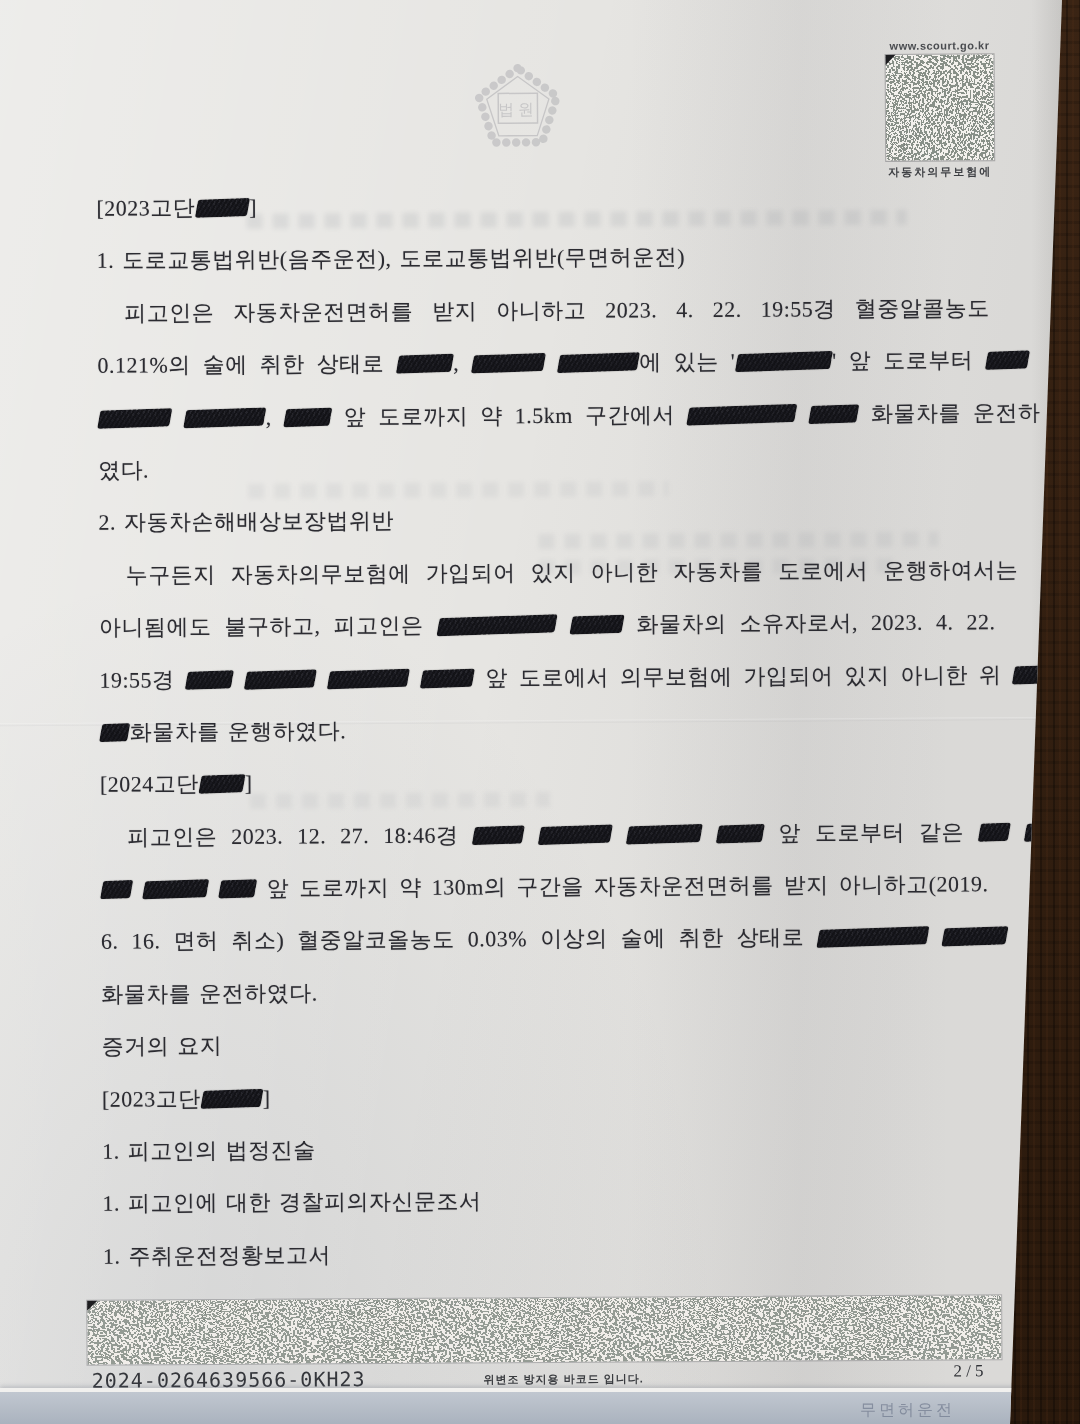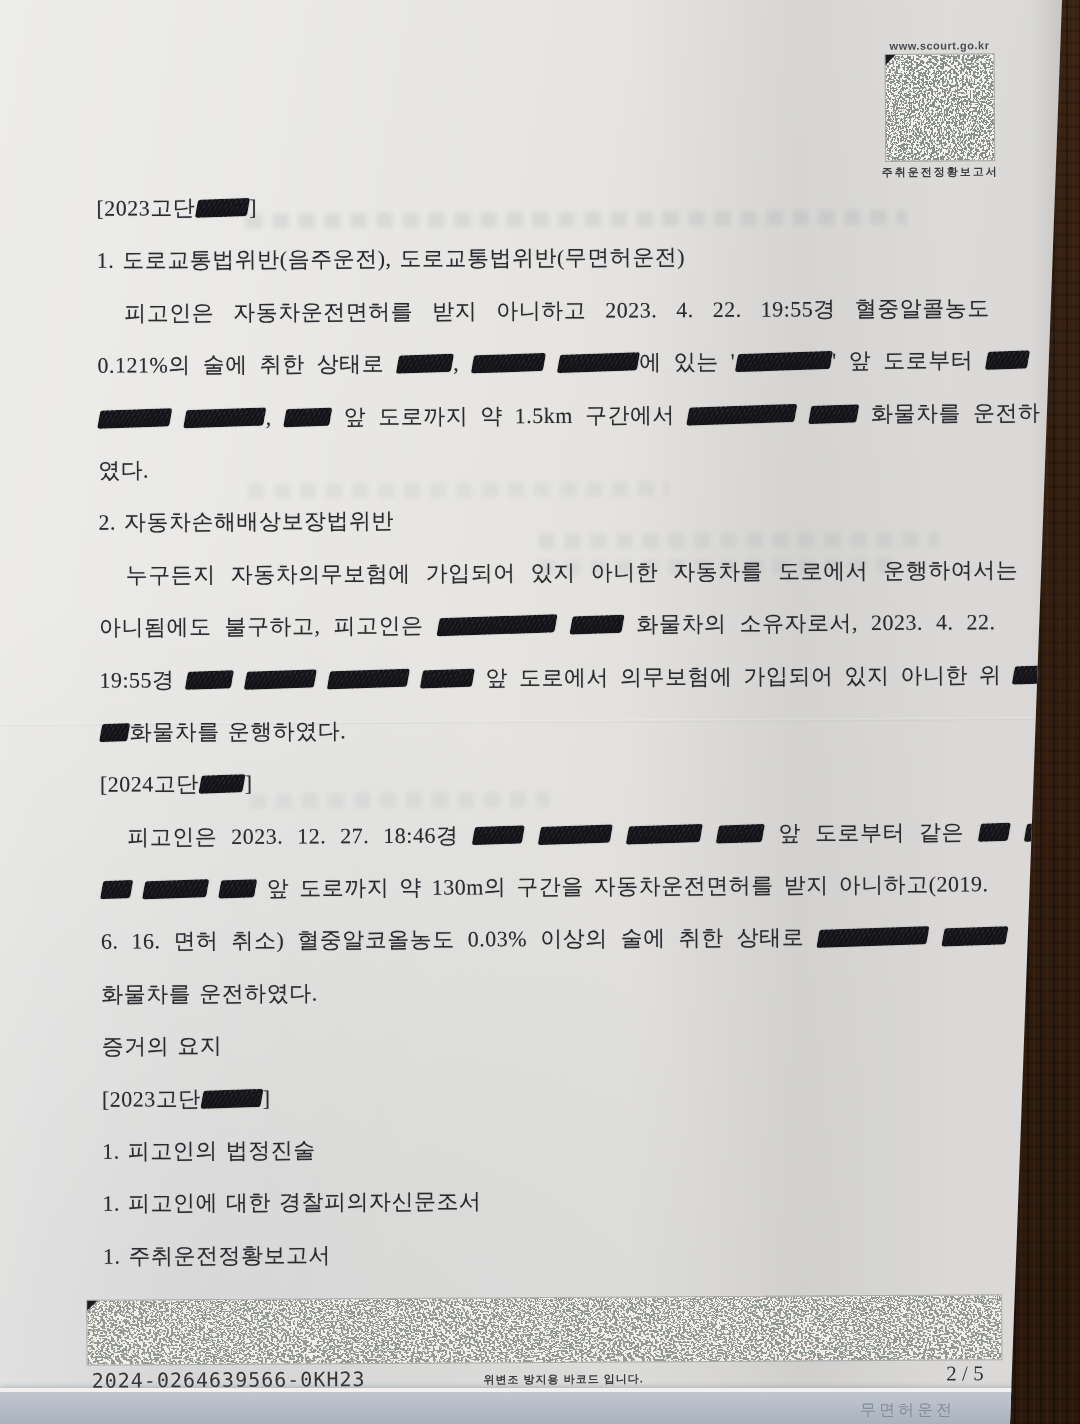--- a/index.html
+++ b/index.html
@@ -50,21 +50,21 @@
   .ghost{position:absolute;height:15px;opacity:.45;filter:blur(2.5px);
     background:repeating-linear-gradient(90deg, rgba(135,140,148,.35) 0 16px, transparent 16px 26px);}
   .crease{position:absolute;left:0;top:720px;width:100%;height:3px;opacity:.5;
     background:linear-gradient(180deg, rgba(255,255,255,.55), rgba(70,70,80,.12));}
   
   .foot-code{position:absolute;left:88px;top:1366px;font-family:"DejaVu Sans Mono",monospace;
     font-size:20px;color:#34363b;letter-spacing:1px;}
   .foot-caption{position:absolute;left:430px;top:1372px;width:260px;text-align:center;
     font-family:"Liberation Sans",sans-serif;font-size:11px;font-weight:bold;color:#3a3c40;letter-spacing:1px;}
   .foot-page{position:absolute;left:890px;top:1364px;width:90px;text-align:right;
-    font-size:21px;color:#303237;font-family:"Liberation Serif",serif;}
+    font-size:17px;color:#303237;font-family:"Liberation Serif",serif;}
   .under-sheet{position:absolute;left:0;top:1388px;width:100%;height:36px;
     border-top:4px solid #f1f0ee;
     background:linear-gradient(180deg,#c1c7d0,#a7b0bc);box-shadow:0 -2px 4px rgba(90,100,115,.25);}
   .court-watermark{position:absolute;left:860px;top:8px;font-size:16px;letter-spacing:3px;
     color:rgba(100,110,132,.6);font-family:"Liberation Serif",serif;}
 </style>
 </head>
 <body>
 
 <svg width="0" height="0" style="position:absolute" aria-hidden="true">
@@ -88,30 +88,40 @@
         <feFuncB type="discrete" tableValues="0.13 0.78 0.3 0.82 0.18 0.7"></feFuncB>
         <feFuncA type="linear" slope="0" intercept="1"></feFuncA>
       </feComponentTransfer>
     </filter>
   </defs>
 </svg>
 
 <div class="paper">
   <div class="content">
 
+    <div class="seal">
+      <svg width="112" height="104" viewBox="0 0 120 110">
+        <g fill="none" stroke="#94949b">
+          <path d="M60 10 L18.2 40.4 L34.1 89.6 L85.9 89.6 L101.8 40.4 Z" stroke-width="9" stroke-dasharray="0.1 10.5" stroke-linecap="round" opacity=".9"></path>
+          <path d="M60 19 L26.7 43.2 L39.4 82.4 L80.6 82.4 L93.3 43.2 Z" stroke-width="1.4"></path>
+          <rect x="39" y="37" width="42" height="32" stroke-width="1.6"></rect>
+          <text x="60" y="60" text-anchor="middle" font-size="17" letter-spacing="4" fill="#94949b" stroke="none" font-family="Liberation Serif, serif">법원</text>
+        </g>
+      </svg>
+    </div>
 
     <div class="qr-wrap">
       <div class="qr-url">www.scourt.go.kr</div>
       <div class="qr-box">
         <svg width="108" height="106">
             <rect width="108" height="106" fill="#9aa096" filter="url(#noiseA)"></rect>
           </svg>
         <div class="corner"></div>
       </div>
-      <div class="qr-caption">주취운전정황보고서</div>
+      <div class="qr-caption">자동차의무보험에</div>
     </div>
 
     <div class="ghost" style="left:250px;top:212px;width:660px"></div>
     <div class="ghost" style="left:250px;top:482px;width:420px;opacity:.3"></div>
     <div class="ghost" style="left:540px;top:534px;width:400px;opacity:.35"></div>
     <div class="ghost" style="left:540px;top:560px;width:360px;opacity:.3"></div>
     <div class="ghost" style="left:250px;top:792px;width:300px;opacity:.3"></div>
     <div class="crease"></div>
 
     <div id="doc-lines">

